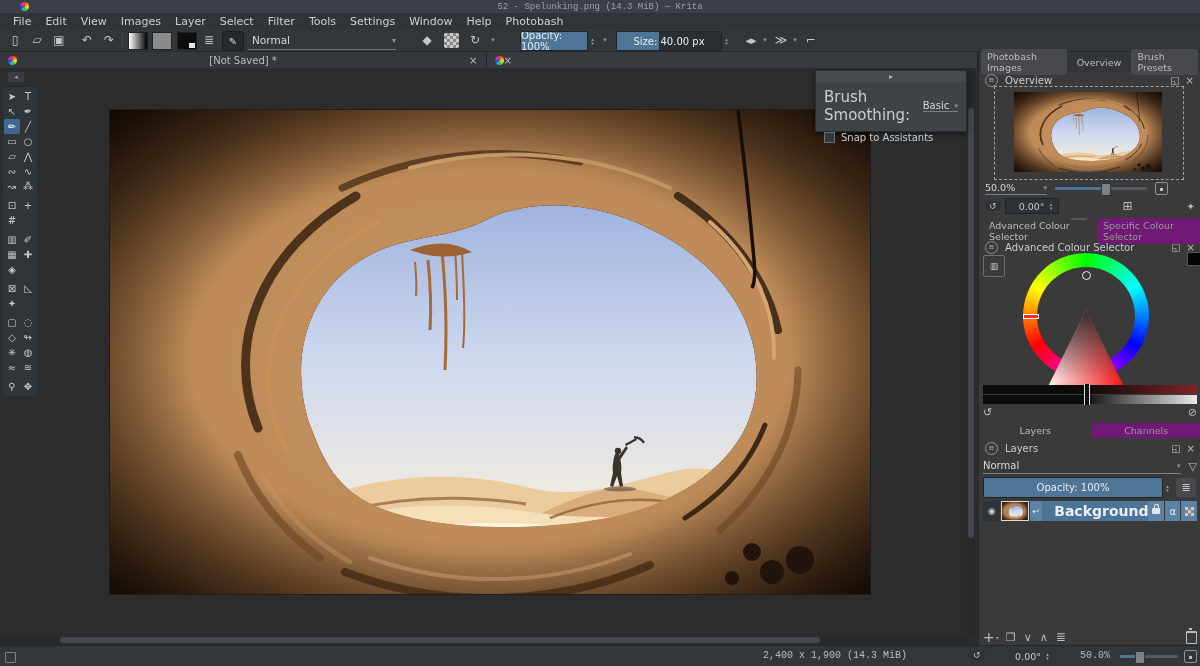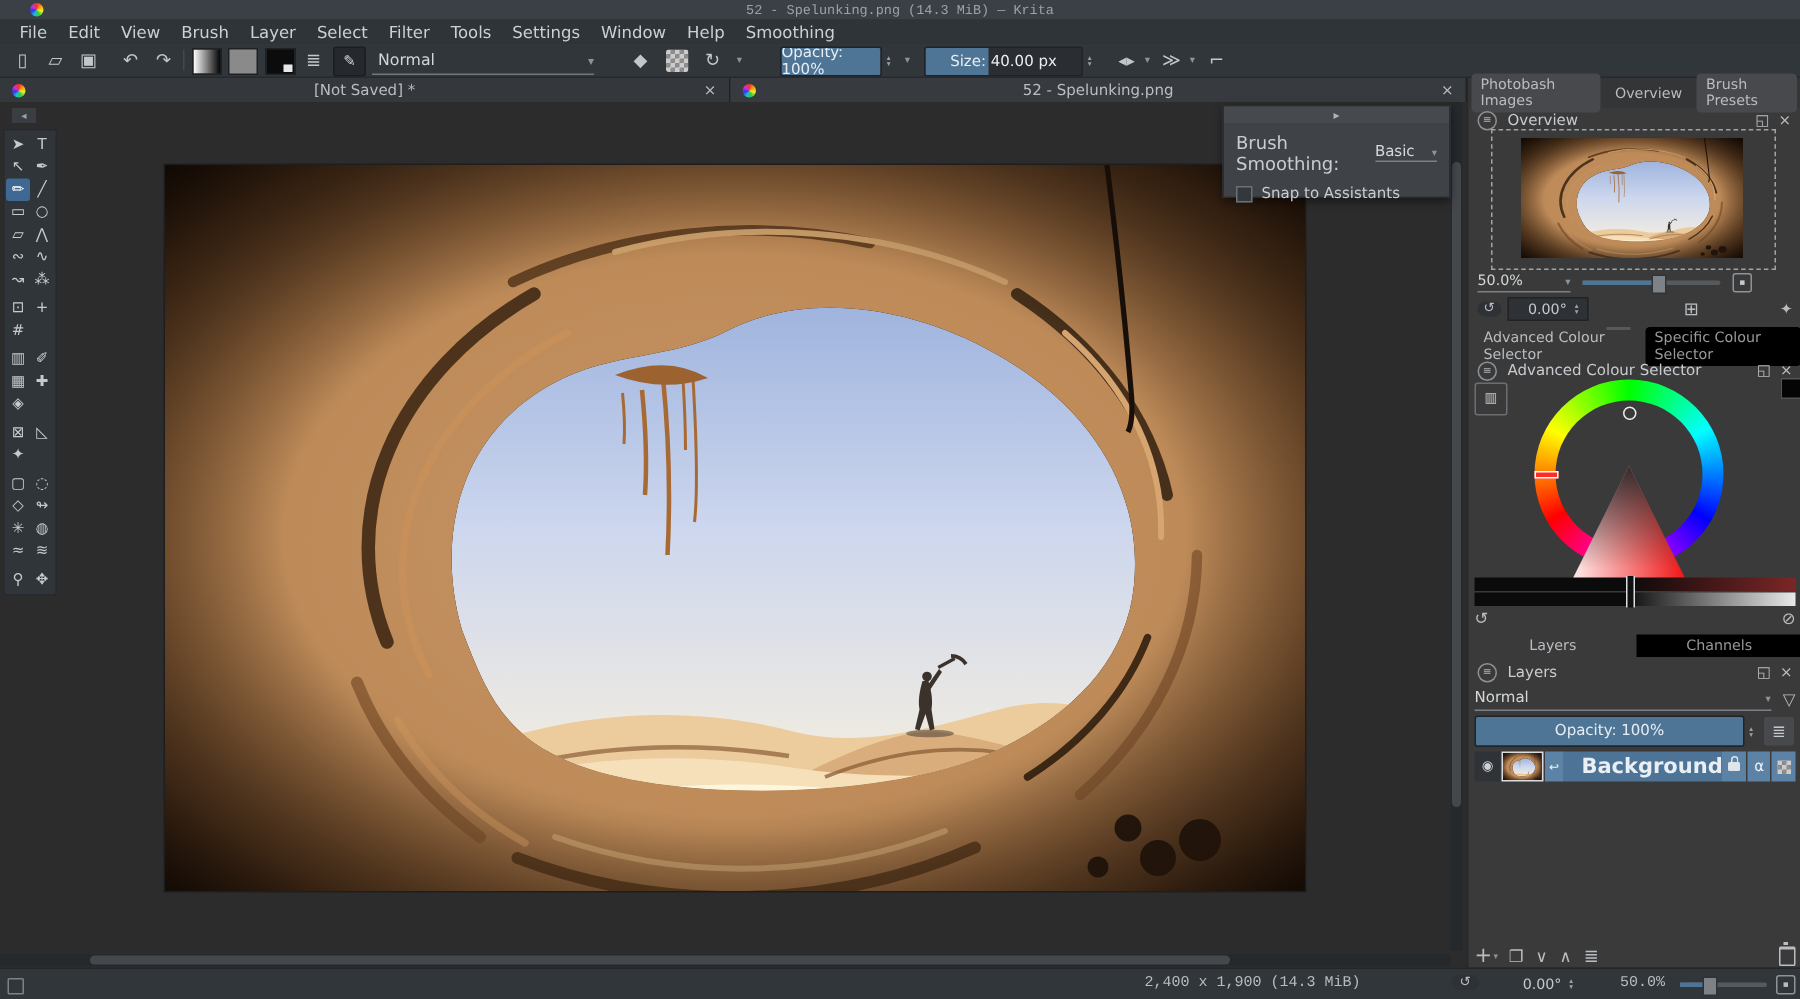--- a/index.html
+++ b/index.html
@@ -38,21 +38,21 @@
   .tbx-gap{height:4px;}
   
   #popup{left:815px;top:70px;width:150px;height:60px;background:#3f4347;border:1px solid #2a2d30;box-shadow:0 2px 6px rgba(0,0,0,.5);}
   #popup .hdr{height:11px;background:#464a4f;color:#aeb3b8;font-size:8px;}
   .ddl{border-bottom:1px solid #7b8187;color:#d4d8db;font-size:10px;display:flex;align-items:center;justify-content:space-between;}
   .chk{width:9px;height:9px;background:#34383c;border:1px solid #6a7076;}
   
   #rpanel{left:978px;top:52px;width:222px;height:593px;background:#3a3a3a;border-left:1px solid #26292d;box-sizing:border-box;}
   .dock-tab{font-size:9.5px;color:#b9bdc1;padding:2px 6px;border-radius:3px;}
   .dock-tab.raised{background:#47494c;}
-  .dock-tab.dim{background:#000000;color:#97999c;}
+  .dock-tab.dim{background:#701a75;color:#97999c;}
   .dock-hdr{display:flex;align-items:center;font-size:10px;color:#c8ccd0;}
   .circ{width:11px;height:11px;border-radius:50%;border:1px solid #8e9296;font-size:7px;line-height:11px;text-align:center;color:#aeb2b6;}
   .wbtn{color:#b9bdc1;font-size:10px;}
   .slider{position:relative;height:3px;background:#565a5e;border-radius:2px;}
   .slider .th{position:absolute;top:-4px;width:8px;height:11px;background:#7d8287;border:1px solid #303336;border-radius:1px;}
   .slider .fl{position:absolute;left:0;top:0;bottom:0;background:#4e7596;}
   .spinbox{display:flex;align-items:center;background:#2e3236;border:1px solid #222;height:14px;font-size:9.5px;color:#c6cacd;padding:0 2px;}
   .ring{border-radius:50%;background:conic-gradient(from 0deg,hsl(120,100%,50%),hsl(180,100%,50%) 16.6%,hsl(240,100%,50%) 33.3%,hsl(300,100%,50%) 50%,hsl(0,100%,50%) 66.6%,hsl(60,100%,50%) 83.3%,hsl(120,100%,50%));}
   .tri{clip-path:polygon(50% 4%,5% 94%,95% 94%);background:linear-gradient(to right,#fff,#e00);position:relative;}
   .tri::after{content:"";position:absolute;inset:0;background:linear-gradient(to bottom,rgba(40,40,40,1),rgba(40,40,40,0) 80%);}
@@ -149,29 +149,29 @@
 
   <div id="titlebar" class="a ctr">
     <span class="kicon a" style="left:20px;top:2px"></span>
     <span class="txt">52 - Spelunking.png (14.3 MiB) — Krita</span>
   </div>
 
   <div id="menubar" class="a">
     <span class="menu-item">File</span>
     <span class="menu-item">Edit</span>
     <span class="menu-item">View</span>
-    <span class="menu-item">Brush</span>
+    <span class="menu-item">Images</span>
     <span class="menu-item">Layer</span>
     <span class="menu-item">Select</span>
     <span class="menu-item">Filter</span>
     <span class="menu-item">Tools</span>
     <span class="menu-item">Settings</span>
     <span class="menu-item">Window</span>
     <span class="menu-item">Help</span>
-    <span class="menu-item">Smoothing</span>
+    <span class="menu-item">Photobash</span>
   </div>
 
   <div id="toolbar" class="a bar">
     <div class="a tbtn ctr" style="left:6px;top:2px">▯</div>
     <div class="a tbtn ctr" style="left:28px;top:2px">▱</div>
     <div class="a tbtn ctr" style="left:50px;top:2px">▣</div>
     <div class="a tbtn ctr" style="left:78px;top:2px">↶</div>
     <div class="a tbtn ctr" style="left:100px;top:2px">↷</div>
     <div class="a" style="left:122px;top:4px;width:1px;height:14px;background:#45494e"></div>
     <div class="a swatch" style="left:128px;top:3px;background:linear-gradient(to right,#fff,#000)"></div>
@@ -218,21 +218,20 @@
   </div>
 
   <div id="tabbar" class="a">
     <div class="doc-tab" style="width:486px">
       <span class="kicon" style="margin-left:8px"></span>
       <span class="lbl">[Not Saved] *</span>
       <span class="wbtn" style="margin-right:8px">×</span>
     </div>
     <div class="doc-tab" style="width:491px;background:#373b40">
       <span class="kicon" style="margin-left:8px"></span>
-      <span class="lbl">52 - Spelunking.png</span>
       <span class="wbtn" style="margin-right:8px">×</span>
     </div>
   </div>
 
   <div id="canvas-bg" class="a"></div>
   <div class="a ctr" style="left:8px;top:72px;width:16px;height:10px;background:#3a3e43;font-size:7px;color:#9aa0a6">◂</div>
 
   <div class="a" style="left:110px;top:110px;width:760px;height:484px;box-shadow:0 0 0 1px #1e1e1e">
     <svg width="760" height="484" viewBox="0 0 760 484" preserveAspectRatio="none">
         <use href="#cave"></use>
@@ -328,21 +327,21 @@
         <span class="tbx-cell">⚲</span>
         <span class="tbx-cell">✥</span>
       </div>
   </div>
 
   <div id="popup" class="a">
     <div class="hdr ctr">
         <span>▸</span>
       </div>
     <div class="row" style="padding:6px 8px 0 8px;justify-content:space-between">
-      <span style="font-size:12px;color:#c9cdd1">Brush Smoothing:</span>
+      <span style="font-size:15px;color:#c9cdd1">Brush Smoothing:</span>
       <span class="ddl" style="width:48px">
         <span>Basic</span>
         <span style="font-size:7px;color:#8d9399">▾</span>
       </span>
     </div>
     <div class="row" style="padding:8px 8px 0 8px">
       <span class="chk"></span>
       <span style="margin-left:6px;font-size:10px;color:#c9cdd1">Snap to Assistants</span>
     </div>
   </div>

